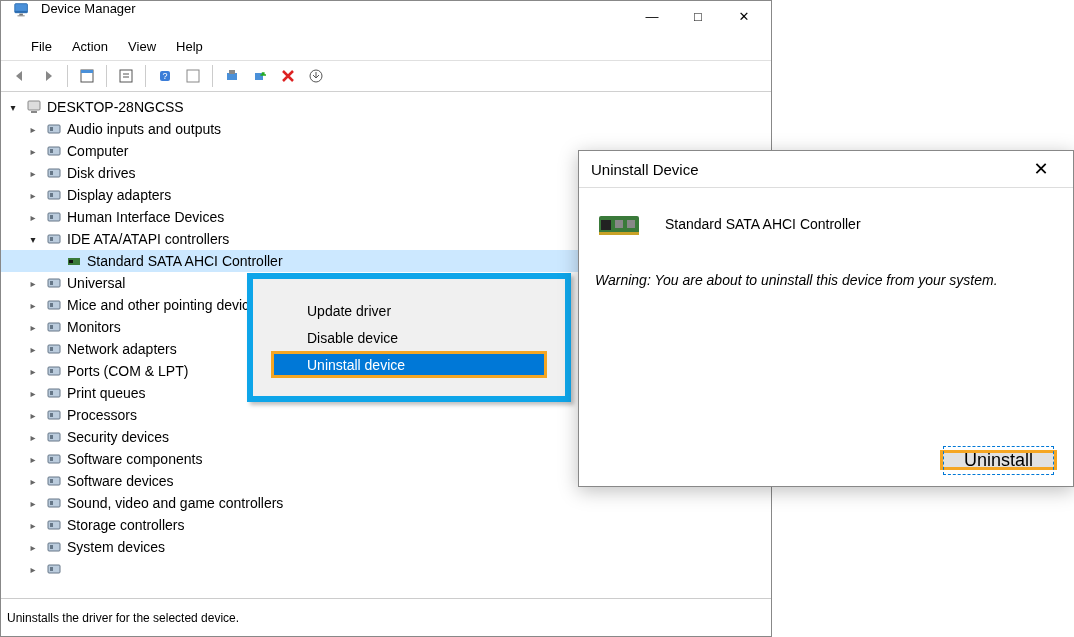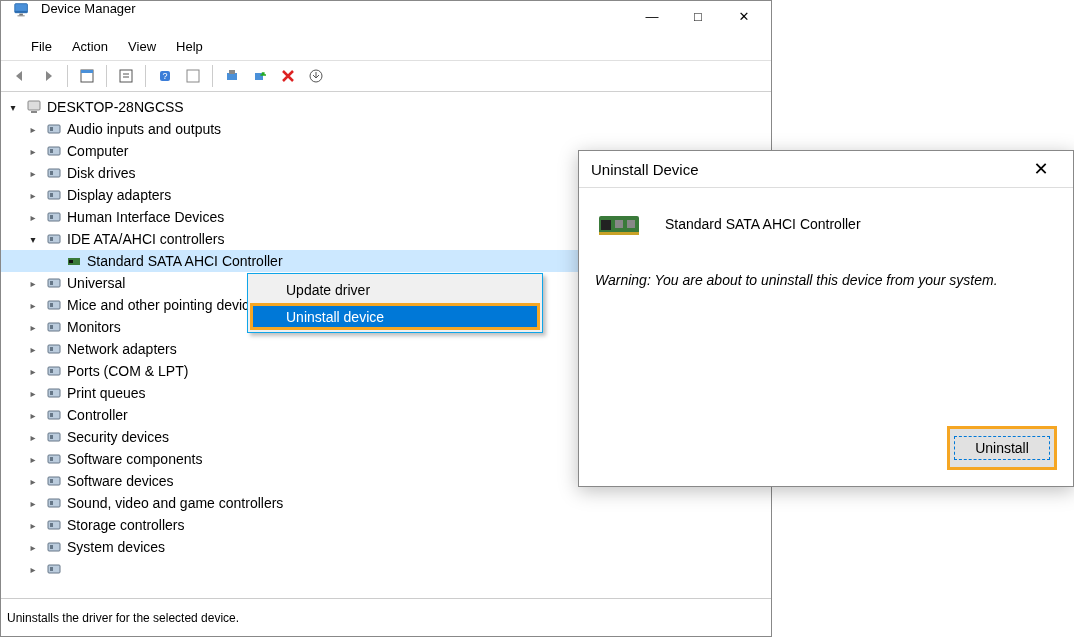--- a/index.html
+++ b/index.html
@@ -27,34 +27,34 @@
 .row.selected { background: #cce8ff; }
 .expander { width: 16px; height: 16px; display: flex; align-items: center; justify-content: center; font-size: 10px; color: #666; }
 .expander.open { color: #222; }
 .dicon { width: 18px; height: 18px; margin: 0 4px; display: flex; align-items: center; justify-content: center; }
 .indent0 { padding-left: 4px; }
 .indent1 { padding-left: 24px; }
 .indent2 { padding-left: 60px; }
 
 .statusbar { height: 38px; border-top: 1px solid #ccc; font-size: 12px; padding: 2px 6px; display: flex; align-items: center; }
 
-.context-menu { position: absolute; left: 247px; top: 273px; width: 296px; background: #f0f0f0; border: 1px solid #0ea5e9; box-shadow: 3px 3px 4px rgba(0,0,0,0.25); padding: 2px; z-index: 10; }
+.context-menu { position: absolute; left: 247px; top: 273px; width: 324px; background: #f0f0f0; border: 6px solid #0ea5e9; box-shadow: 3px 3px 4px rgba(0,0,0,0.25); padding: 18px; z-index: 10; }
 .context-menu .mitem { height: 27px; display: flex; align-items: center; padding: 0 36px; font-size: 14px; cursor: default; }
 .context-menu .mitem.highlight { background: #0078d7; color: #fff; border: 3px solid #f5a623; padding: 0 33px; }
 
 .dialog { position: absolute; left: 578px; top: 150px; width: 496px; height: 337px; background: #fff; border: 1px solid #888; box-shadow: 0 4px 18px rgba(0,0,0,0.25); z-index: 20; display: flex; flex-direction: column; }
 .dialog .dtitle { height: 36px; display: flex; align-items: center; padding: 0 12px; font-size: 15px; }
 .dialog .dclose { margin-left: auto; width: 40px; height: 30px; display: flex; align-items: center; justify-content: center; font-size: 18px; cursor: default; }
 .dialog .dbody { flex: 1; padding: 12px 16px; border-top: 1px solid #ddd; }
 .dialog .devrow { display: flex; align-items: center; gap: 18px; padding: 6px 0 18px 0; }
 .dialog .devicon { width: 52px; height: 36px; }
 .dialog .devname { font-size: 14px; }
 .dialog .warning { font-size: 14px; margin-top: 12px; font-style: italic; }
 .dialog .dbuttons { display: flex; justify-content: flex-end; gap: 10px; padding: 12px 16px 16px; }
-.dialog .dbtn { min-width: 110px; height: 44px; border: 1px solid #adadad; background: #e1e1e1; font-size: 14px; cursor: default; display: flex; align-items: center; justify-content: center; }
+.dialog .dbtn { min-width: 110px; height: 20px; border: 1px solid #adadad; background: #e1e1e1; font-size: 18px; cursor: default; display: flex; align-items: center; justify-content: center; }
 .dialog .dbtn.primary { border: 3px solid #f5a623; background: #e1e1e1; }
 .dialog .dbtn.primary .inner { border: 1px dashed #0078d7; padding: 3px 20px; }
 
 svg { display: block; }
 </style>
 </head>
 <body>
 
 <div class="window">
   <div class="titlebar">
@@ -227,21 +227,21 @@
             </li>
             <li>
               <div class="row indent1">
                 <span class="expander open">▾</span>
                 <span class="dicon">
                   <svg width="16" height="16">
                     <rect x="2" y="4" width="12" height="8" rx="1" fill="#bcd" stroke="#678"></rect>
                     <rect x="4" y="6" width="3" height="4" fill="#678"></rect>
                   </svg>
                 </span>
-                <span>IDE ATA/AHCI controllers</span>
+                <span>IDE ATA/ATAPI controllers</span>
               </div>
               <ul>
                 <li>
                   <div class="row indent2 selected">
                     <span class="dicon">
                       <svg width="16" height="16">
                         <rect x="2" y="5" width="12" height="7" fill="#3a7a3a"></rect>
                         <rect x="3" y="7" width="4" height="3" fill="#111"></rect>
                       </svg>
                     </span>
@@ -324,21 +324,21 @@
             </li>
             <li>
               <div class="row indent1">
                 <span class="expander">▸</span>
                 <span class="dicon">
                   <svg width="16" height="16">
                     <rect x="2" y="4" width="12" height="8" rx="1" fill="#bcd" stroke="#678"></rect>
                     <rect x="4" y="6" width="3" height="4" fill="#678"></rect>
                   </svg>
                 </span>
-                <span>Controller</span>
+                <span>Processors</span>
               </div>
             </li>
             <li>
               <div class="row indent1">
                 <span class="expander">▸</span>
                 <span class="dicon">
                   <svg width="16" height="16">
                     <rect x="2" y="4" width="12" height="8" rx="1" fill="#bcd" stroke="#678"></rect>
                     <rect x="4" y="6" width="3" height="4" fill="#678"></rect>
                   </svg>
@@ -422,20 +422,21 @@
     </ul>
   </div>
 
   <div class="statusbar">
     <span>Uninstalls the driver for the selected device.</span>
   </div>
 </div>
 
 <div class="context-menu">
   <div class="mitem">Update driver</div>
+  <div class="mitem">Disable device</div>
   <div class="mitem highlight">Uninstall device</div>
 </div>
 
 <div class="dialog">
   <div class="dtitle">
     <span>Uninstall Device</span>
     <div class="dclose">✕</div>
   </div>
   <div class="dbody">
     <div class="devrow">

